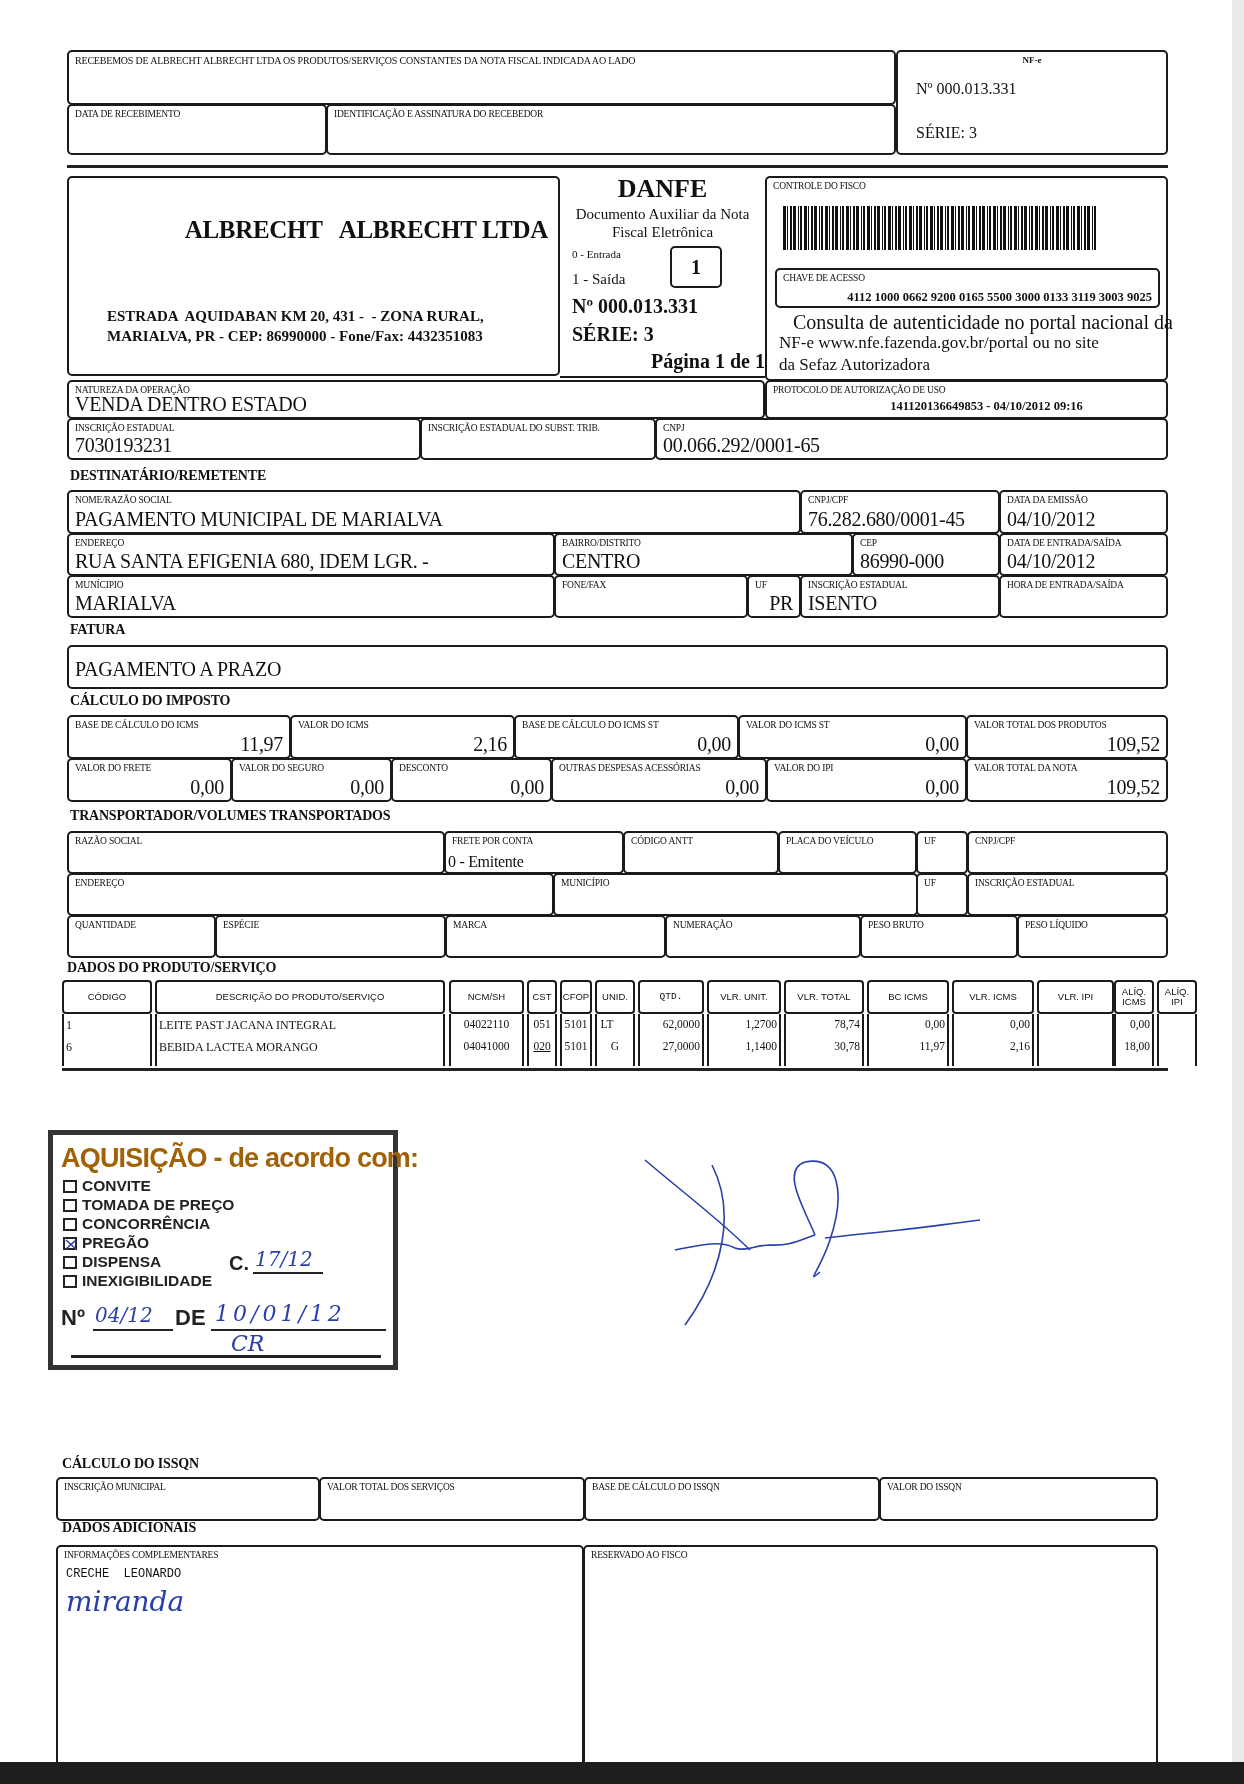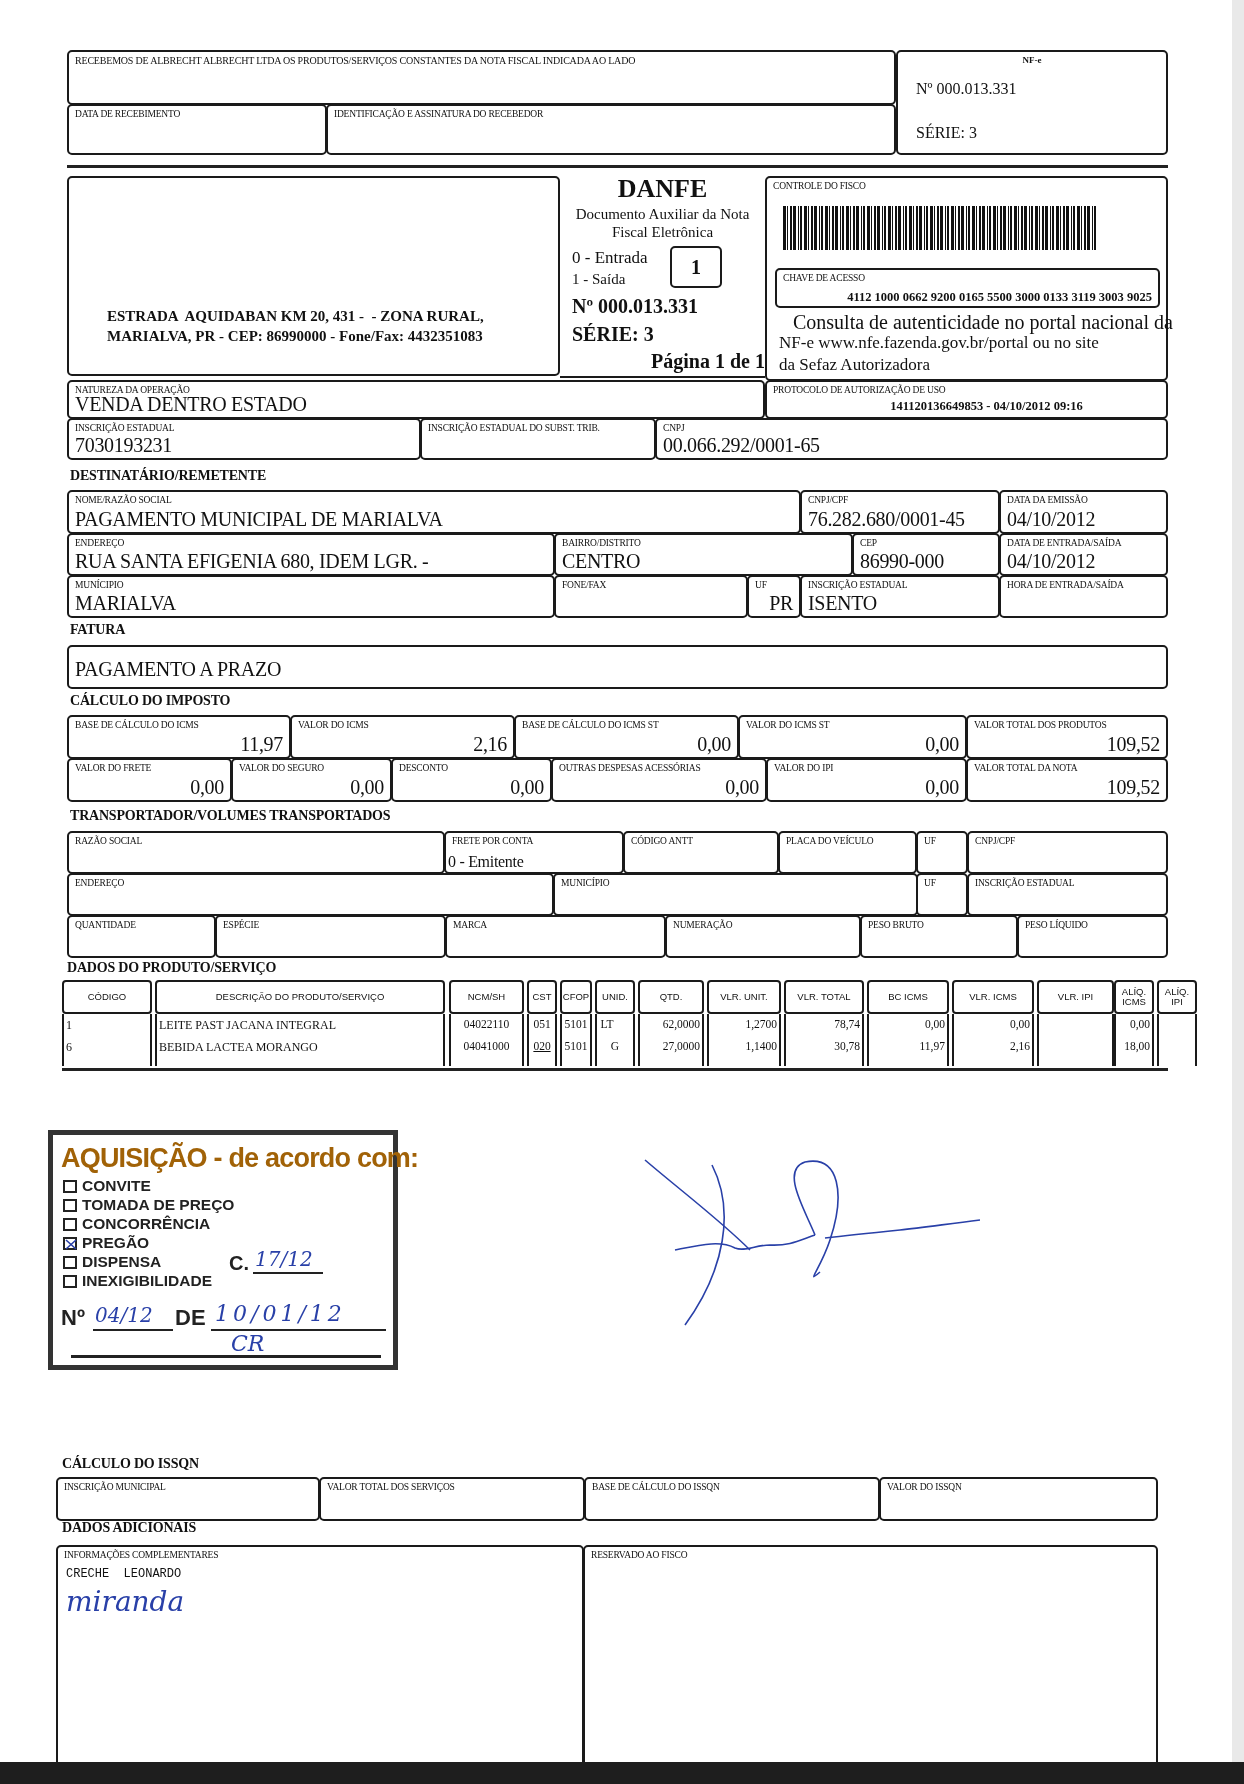--- a/index.html
+++ b/index.html
@@ -42,29 +42,30 @@
 </div>
 <div class="box" style="left:896px;top:50px;width:272px;height:105px;">
   <span style="position:absolute;left:0;right:0;top:3px;text-align:center;font-size:9px;font-weight:bold;">NF-e</span>
   <span style="position:absolute;left:18px;top:28px;font-size:16px;">Nº 000.013.331</span>
   <span style="position:absolute;left:18px;top:72px;font-size:16px;">SÉRIE: 3</span>
 </div>
 
 <div class="hr" style="left:67px;top:165px;width:1101px;"></div>
 
 <div class="box" style="left:67px;top:176px;width:493px;height:200px;">
+  <div style="position:absolute;right:10px;top:38px;font-size:25px;font-weight:bold;white-space:pre;letter-spacing:-0.3px;">ALBRECHT   ALBRECHT LTDA</div>
   <div style="position:absolute;left:38px;top:130px;font-size:15px;font-weight:bold;white-space:pre;">ESTRADA  AQUIDABAN KM 20, 431 -  - ZONA RURAL,</div>
   <div style="position:absolute;left:38px;top:150px;font-size:15px;font-weight:bold;white-space:pre;">MARIALVA, PR - CEP: 86990000 - Fone/Fax: 4432351083</div>
 </div>
 
 <div style="position:absolute;left:560px;top:168px;width:205px;height:208px;border-bottom:2px solid #1a1a1a;">
   <div style="position:absolute;left:0;right:0;top:6px;text-align:center;font-size:26px;font-weight:bold;">DANFE</div>
   <div style="position:absolute;left:0;right:0;top:38px;text-align:center;font-size:15px;">Documento Auxiliar da Nota</div>
   <div style="position:absolute;left:0;right:0;top:56px;text-align:center;font-size:15px;">Fiscal Eletrônica</div>
-  <div style="position:absolute;left:12px;top:80px;font-size:17px;">0 - Entrada</div>
+  <div style="position:absolute;left:12px;top:80px;font-size:11px;">0 - Entrada</div>
   <div style="position:absolute;left:12px;top:103px;font-size:15px;">1 - Saída</div>
   <div style="position:absolute;left:110px;top:78px;width:52px;height:42px;border:2px solid #1a1a1a;border-radius:5px;box-sizing:border-box;display:flex;align-items:center;justify-content:center;">
     <span style="font-size:20px;font-weight:bold;">1</span>
   </div>
   <div style="position:absolute;left:12px;top:127px;font-size:20px;font-weight:bold;">Nº 000.013.331</div>
   <div style="position:absolute;left:12px;top:155px;font-size:20px;font-weight:bold;">SÉRIE: 3</div>
   <div style="position:absolute;left:0;right:0;top:182px;text-align:right;font-size:20px;font-weight:bold;">Página 1 de 1</div>
 </div>
 
 <div class="box" style="left:765px;top:176px;width:403px;height:205px;">
@@ -355,21 +356,21 @@
     <div class="th" style="left: 93px; width: 290px;">DESCRIÇÃO DO PRODUTO/SERVIÇO</div>
     <div class="col" style="left: 93px; width: 290px;"></div>
     <div class="th" style="left: 387px; width: 75px;">NCM/SH</div>
     <div class="col" style="left: 387px; width: 75px;"></div>
     <div class="th" style="left: 465px; width: 30px;">CST</div>
     <div class="col" style="left: 465px; width: 30px;"></div>
     <div class="th" style="left: 498px; width: 32px;">CFOP</div>
     <div class="col" style="left: 498px; width: 32px;"></div>
     <div class="th" style="left: 533px; width: 40px;">UNID.</div>
     <div class="col" style="left: 533px; width: 40px;"></div>
-    <div class="th" style="left: 576px; width: 66px;">QTD.</div>
+    <div class="th" style="left: 576px; width: 66px; font-family: Liberation Mono, monospace;">QTD.</div>
     <div class="col" style="left: 576px; width: 66px;"></div>
     <div class="th" style="left: 645px; width: 74px;">VLR. UNIT.</div>
     <div class="col" style="left: 645px; width: 74px;"></div>
     <div class="th" style="left: 722px; width: 80px;">VLR. TOTAL</div>
     <div class="col" style="left: 722px; width: 80px;"></div>
     <div class="th" style="left: 805px; width: 82px;">BC ICMS</div>
     <div class="col" style="left: 805px; width: 82px;"></div>
     <div class="th" style="left: 890px; width: 82px;">VLR. ICMS</div>
     <div class="col" style="left: 890px; width: 82px;"></div>
     <div class="th" style="left: 975px; width: 77px;">VLR. IPI</div>

